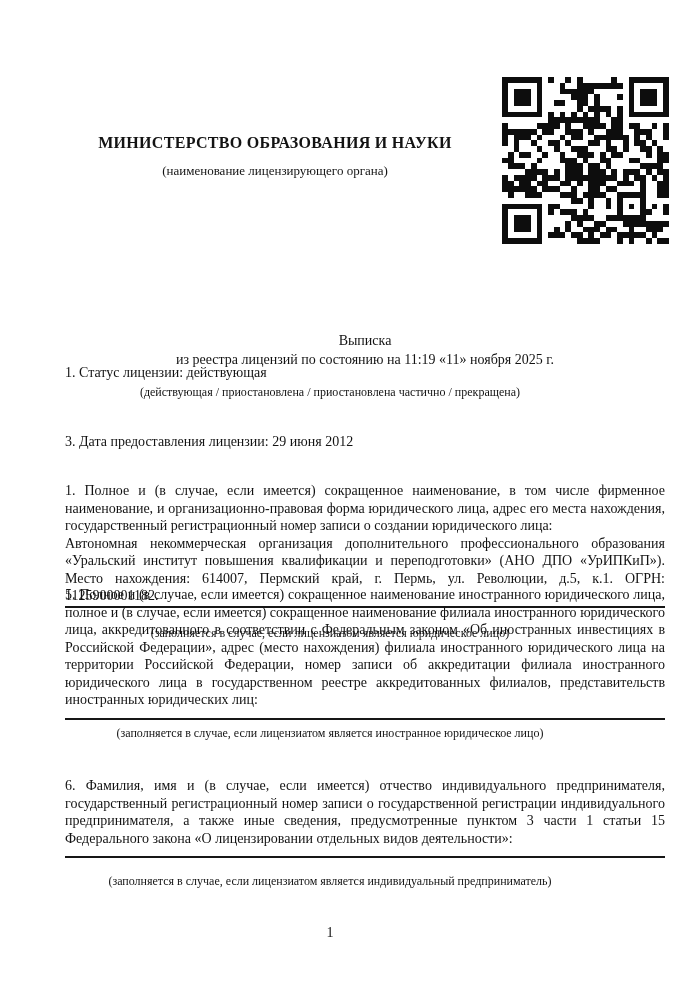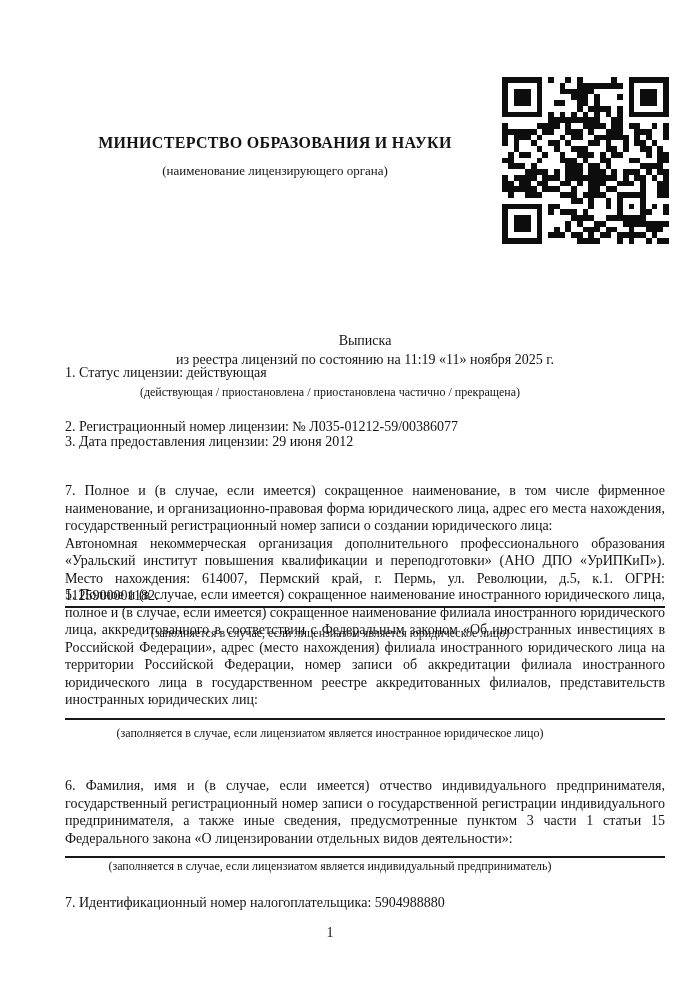--- a/index.html
+++ b/index.html
@@ -83,21 +83,21 @@
   .item2 { top: 418px; }
   .item3 { top: 433px; }
   .item4 { top: 482px; }
   .item4 .rule { margin-top: 1px; }
   .item4 .note { margin-top: 19px; }
   .item5 { top: 586px; }
   .item5 .rule { margin-top: 9px; }
   .item5 .note { margin-top: 7px; }
   .item6 { top: 777px; }
   .item6 .rule { margin-top: 9px; }
-  .item6 .note { margin-top: 2px; }
+  .item6 .note { margin-top: 17px; }
   .item7 { top: 894px; }
   .page-number {
     position: absolute;
     left: 65px;
     top: 925px;
     width: 530px;
     text-align: center;
     font-size: 14px;
   }
 </style>
@@ -567,46 +567,40 @@
   <div class="title">
     <div>Выписка</div>
     <div>из реестра лицензий по состоянию на 11:19 «11» ноября 2025 г.</div>
   </div>
 
   <div class="b-item item1">
     <div><span>1. Статус лицензии:</span> <span>действующая</span></div>
     <div class="note">(действующая / приостановлена / приостановлена частично / прекращена)</div>
   </div>
 
-  <div class="b-item item2">
-    <span>2. Регистрационный номер лицензии:</span> <span>№ Л035-01212-59/00386077</span>
-  </div>
 
   <div class="b-item item3">
     <span>3. Дата предоставления лицензии:</span> <span>29 июня 2012</span>
   </div>
 
   <div class="b-item item4">
-    <p class="para">7. Полное и (в случае, если имеется) сокращенное наименование, в том числе фирменное наименование, и организационно-правовая форма юридического лица, адрес его места нахождения, государственный регистрационный номер записи о создании юридического лица:</p>
+    <p class="para">1. Полное и (в случае, если имеется) сокращенное наименование, в том числе фирменное наименование, и организационно-правовая форма юридического лица, адрес его места нахождения, государственный регистрационный номер записи о создании юридического лица:</p>
     <p class="para">Автономная некоммерческая организация дополнительного профессионального образования «Уральский институт повышения квалификации и переподготовки» (АНО ДПО «УрИПКиП»). Место нахождения: 614007, Пермский край, г. Пермь, ул. Революции, д.5, к.1. ОГРН: 1125900001182.</p>
     <hr class="rule">
     <div class="note">(заполняется в случае, если лицензиатом является юридическое лицо)</div>
   </div>
 
   <div class="b-item item5">
     <p class="para">5. Полное и (в случае, если имеется) сокращенное наименование иностранного юридического лица, полное и (в случае, если имеется) сокращенное наименование филиала иностранного юридического лица, аккредитованного в соответствии с Федеральным законом «Об иностранных инвестициях в Российской Федерации», адрес (место нахождения) филиала иностранного юридического лица на территории Российской Федерации, номер записи об аккредитации филиала иностранного юридического лица в государственном реестре аккредитованных филиалов, представительств иностранных юридических лиц:</p>
     <hr class="rule">
     <div class="note">(заполняется в случае, если лицензиатом является иностранное юридическое лицо)</div>
   </div>
 
   <div class="b-item item6">
     <p class="para">6. Фамилия, имя и (в случае, если имеется) отчество индивидуального предпринимателя, государственный регистрационный номер записи о государственной регистрации индивидуального предпринимателя, а также иные сведения, предусмотренные пунктом 3 части 1 статьи 15 Федерального закона «О лицензировании отдельных видов деятельности»:</p>
     <hr class="rule">
     <div class="note">(заполняется в случае, если лицензиатом является индивидуальный предприниматель)</div>
   </div>
 
-  <div class="b-item item7">
-    <span>7. Идентификационный номер налогоплательщика:</span> <span>5904988880</span>
-  </div>
 
   <div class="page-number">1</div>
 
 </div>
 
 </body></html>

